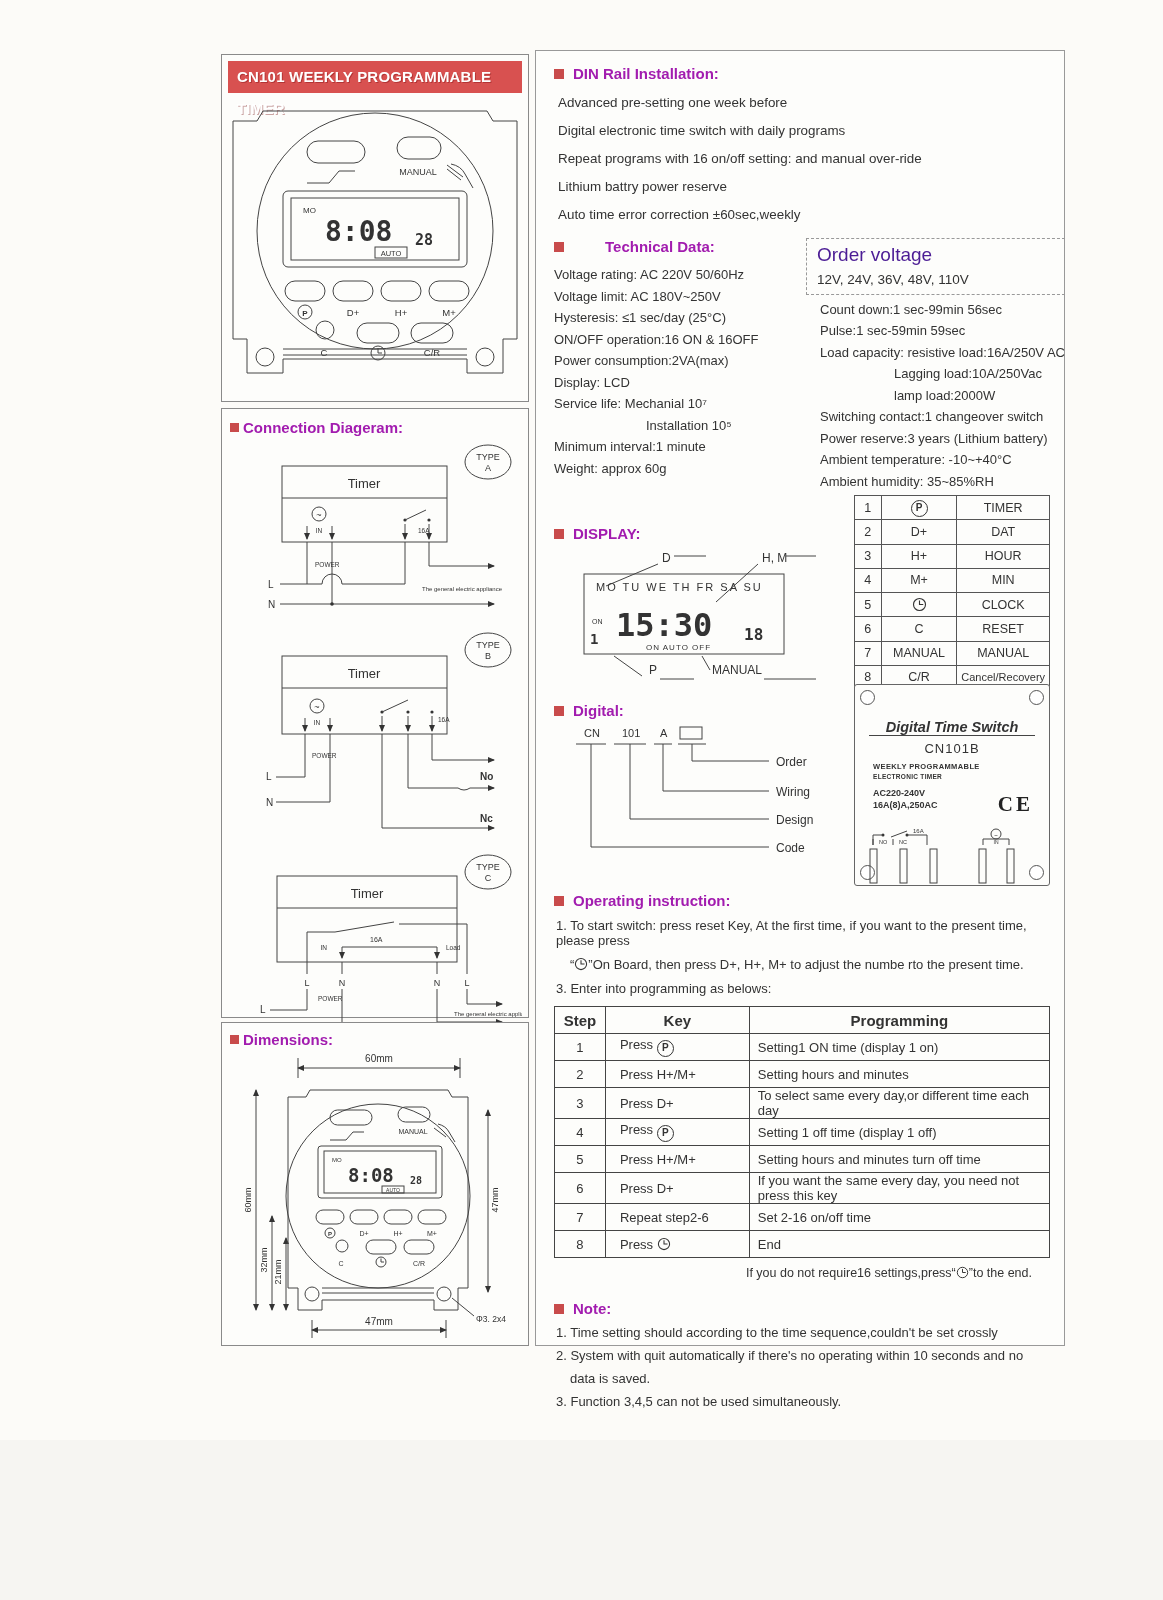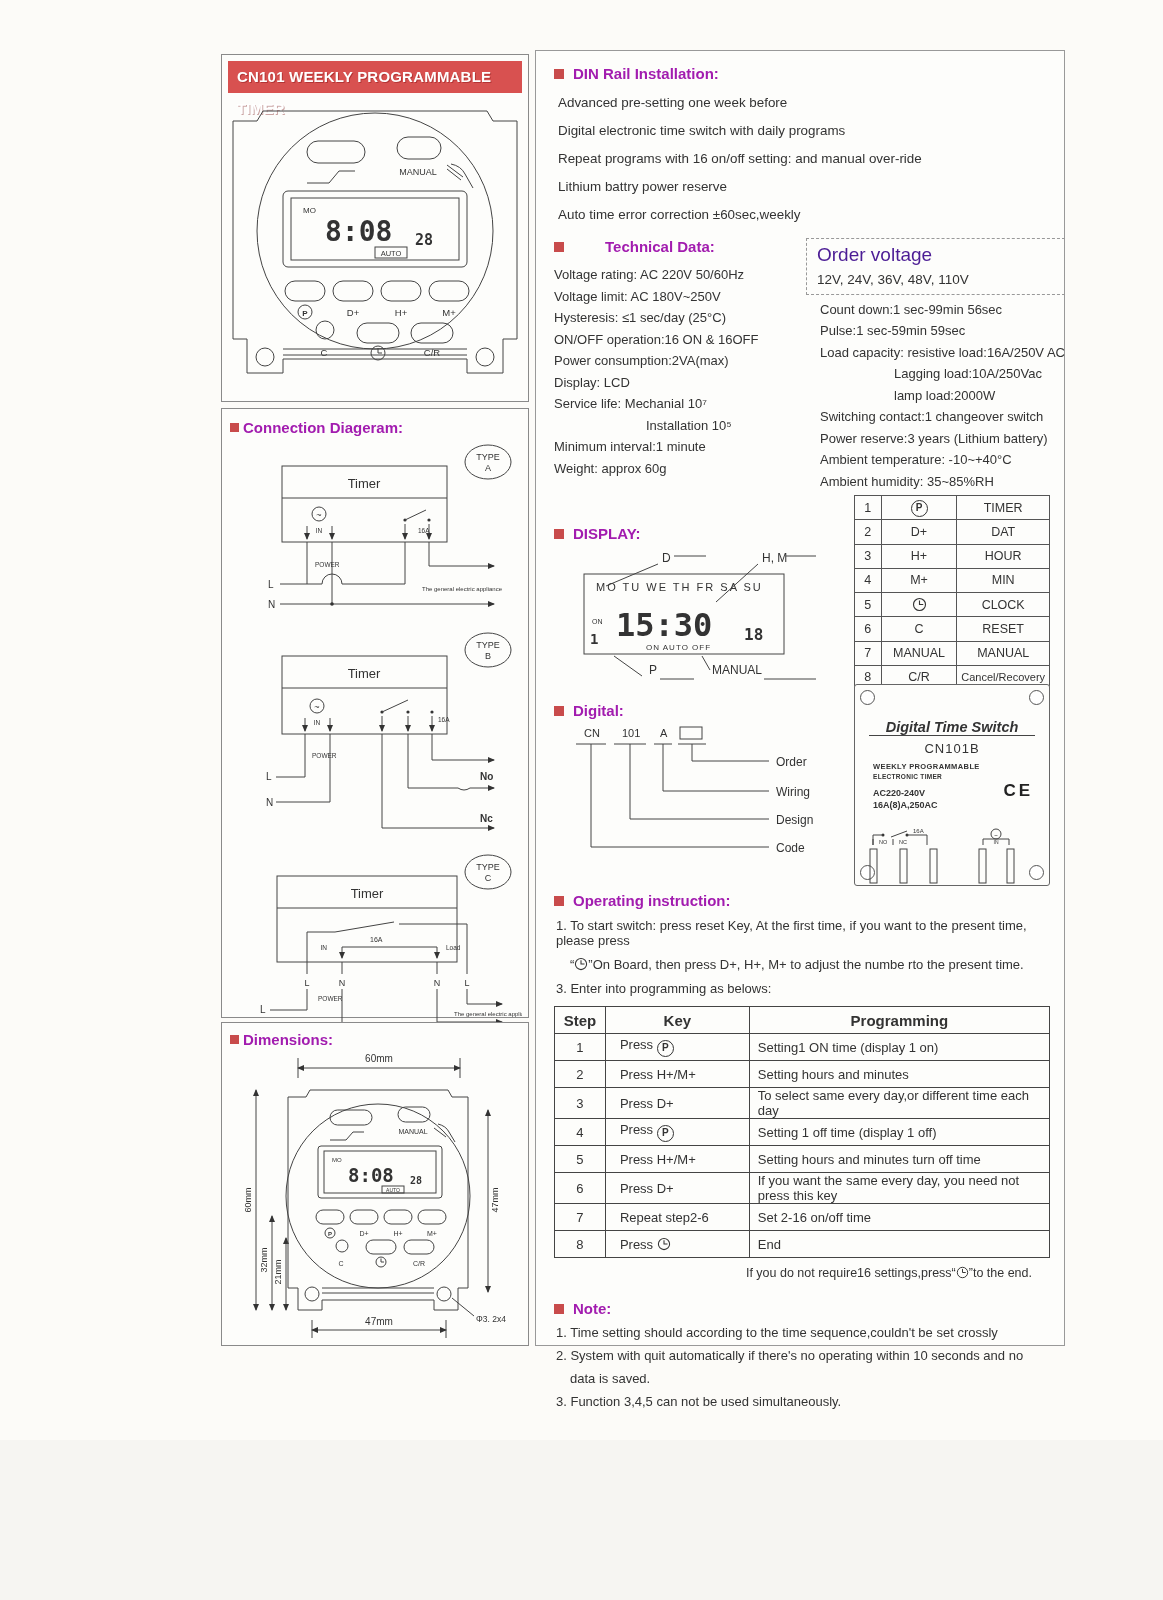--- a/index.html
+++ b/index.html
@@ -48,21 +48,21 @@
   .mean-left .sec-h{margin:10px 0 0 0;}
   .plate{position:relative;width:198px;height:200px;border:1.5px solid #666;border-radius:3px;background:#fdfdfb;margin-top:-8px;}
   .plate .corner{position:absolute;width:13px;height:13px;border:1.2px solid #555;border-radius:50%;background:#fff;}
   .plate .tl{left:5px;top:5px;} .plate .tr{right:5px;top:5px;} .plate .bl{left:5px;bottom:5px;} .plate .br{right:5px;bottom:5px;}
   .plate-title{margin:34px 14px 0 14px;text-align:center;font-weight:bold;font-style:italic;font-size:14.5px;border-bottom:1.5px solid #444;}
   .plate-model{text-align:center;font-size:13px;margin-top:5px;letter-spacing:1px;}
   .plate-sub1{font-size:7.5px;font-weight:bold;margin:6px 0 0 18px;letter-spacing:.4px;}
   .plate-sub2{font-size:6.5px;font-weight:bold;margin:2px 0 0 18px;letter-spacing:.3px;}
   .plate-volt{font-size:9px;font-weight:bold;margin:8px 0 0 18px;}
   .plate-amp{font-size:9px;font-weight:bold;margin:2px 0 0 18px;}
-  .plate-ce{position:absolute;right:16px;bottom:84px;font-size:17px;font-weight:bold;letter-spacing:3px;color:#222;}
+  .plate-ce{position:absolute;right:16px;bottom:68px;font-size:21px;font-weight:bold;letter-spacing:3px;color:#222;font-family:Liberation Serif, serif;}
   
   .op-line{font-size:13px;margin:9px 0 0 2px;}
   .op-line.ind{margin-left:16px;}
   
   .steptable{border-collapse:collapse;margin-top:10px;}
   .steptable td,.steptable th{border:1.4px solid #444;font-size:13px;padding:0 8px;height:26px;}
   .steptable th{font-size:15px;font-weight:bold;}
   .steptable td.c1{width:34px;text-align:center;}
   .steptable td.c2{width:128px;text-align:left;padding-left:14px;}
   .steptable td.c3{width:300px;text-align:left;}

